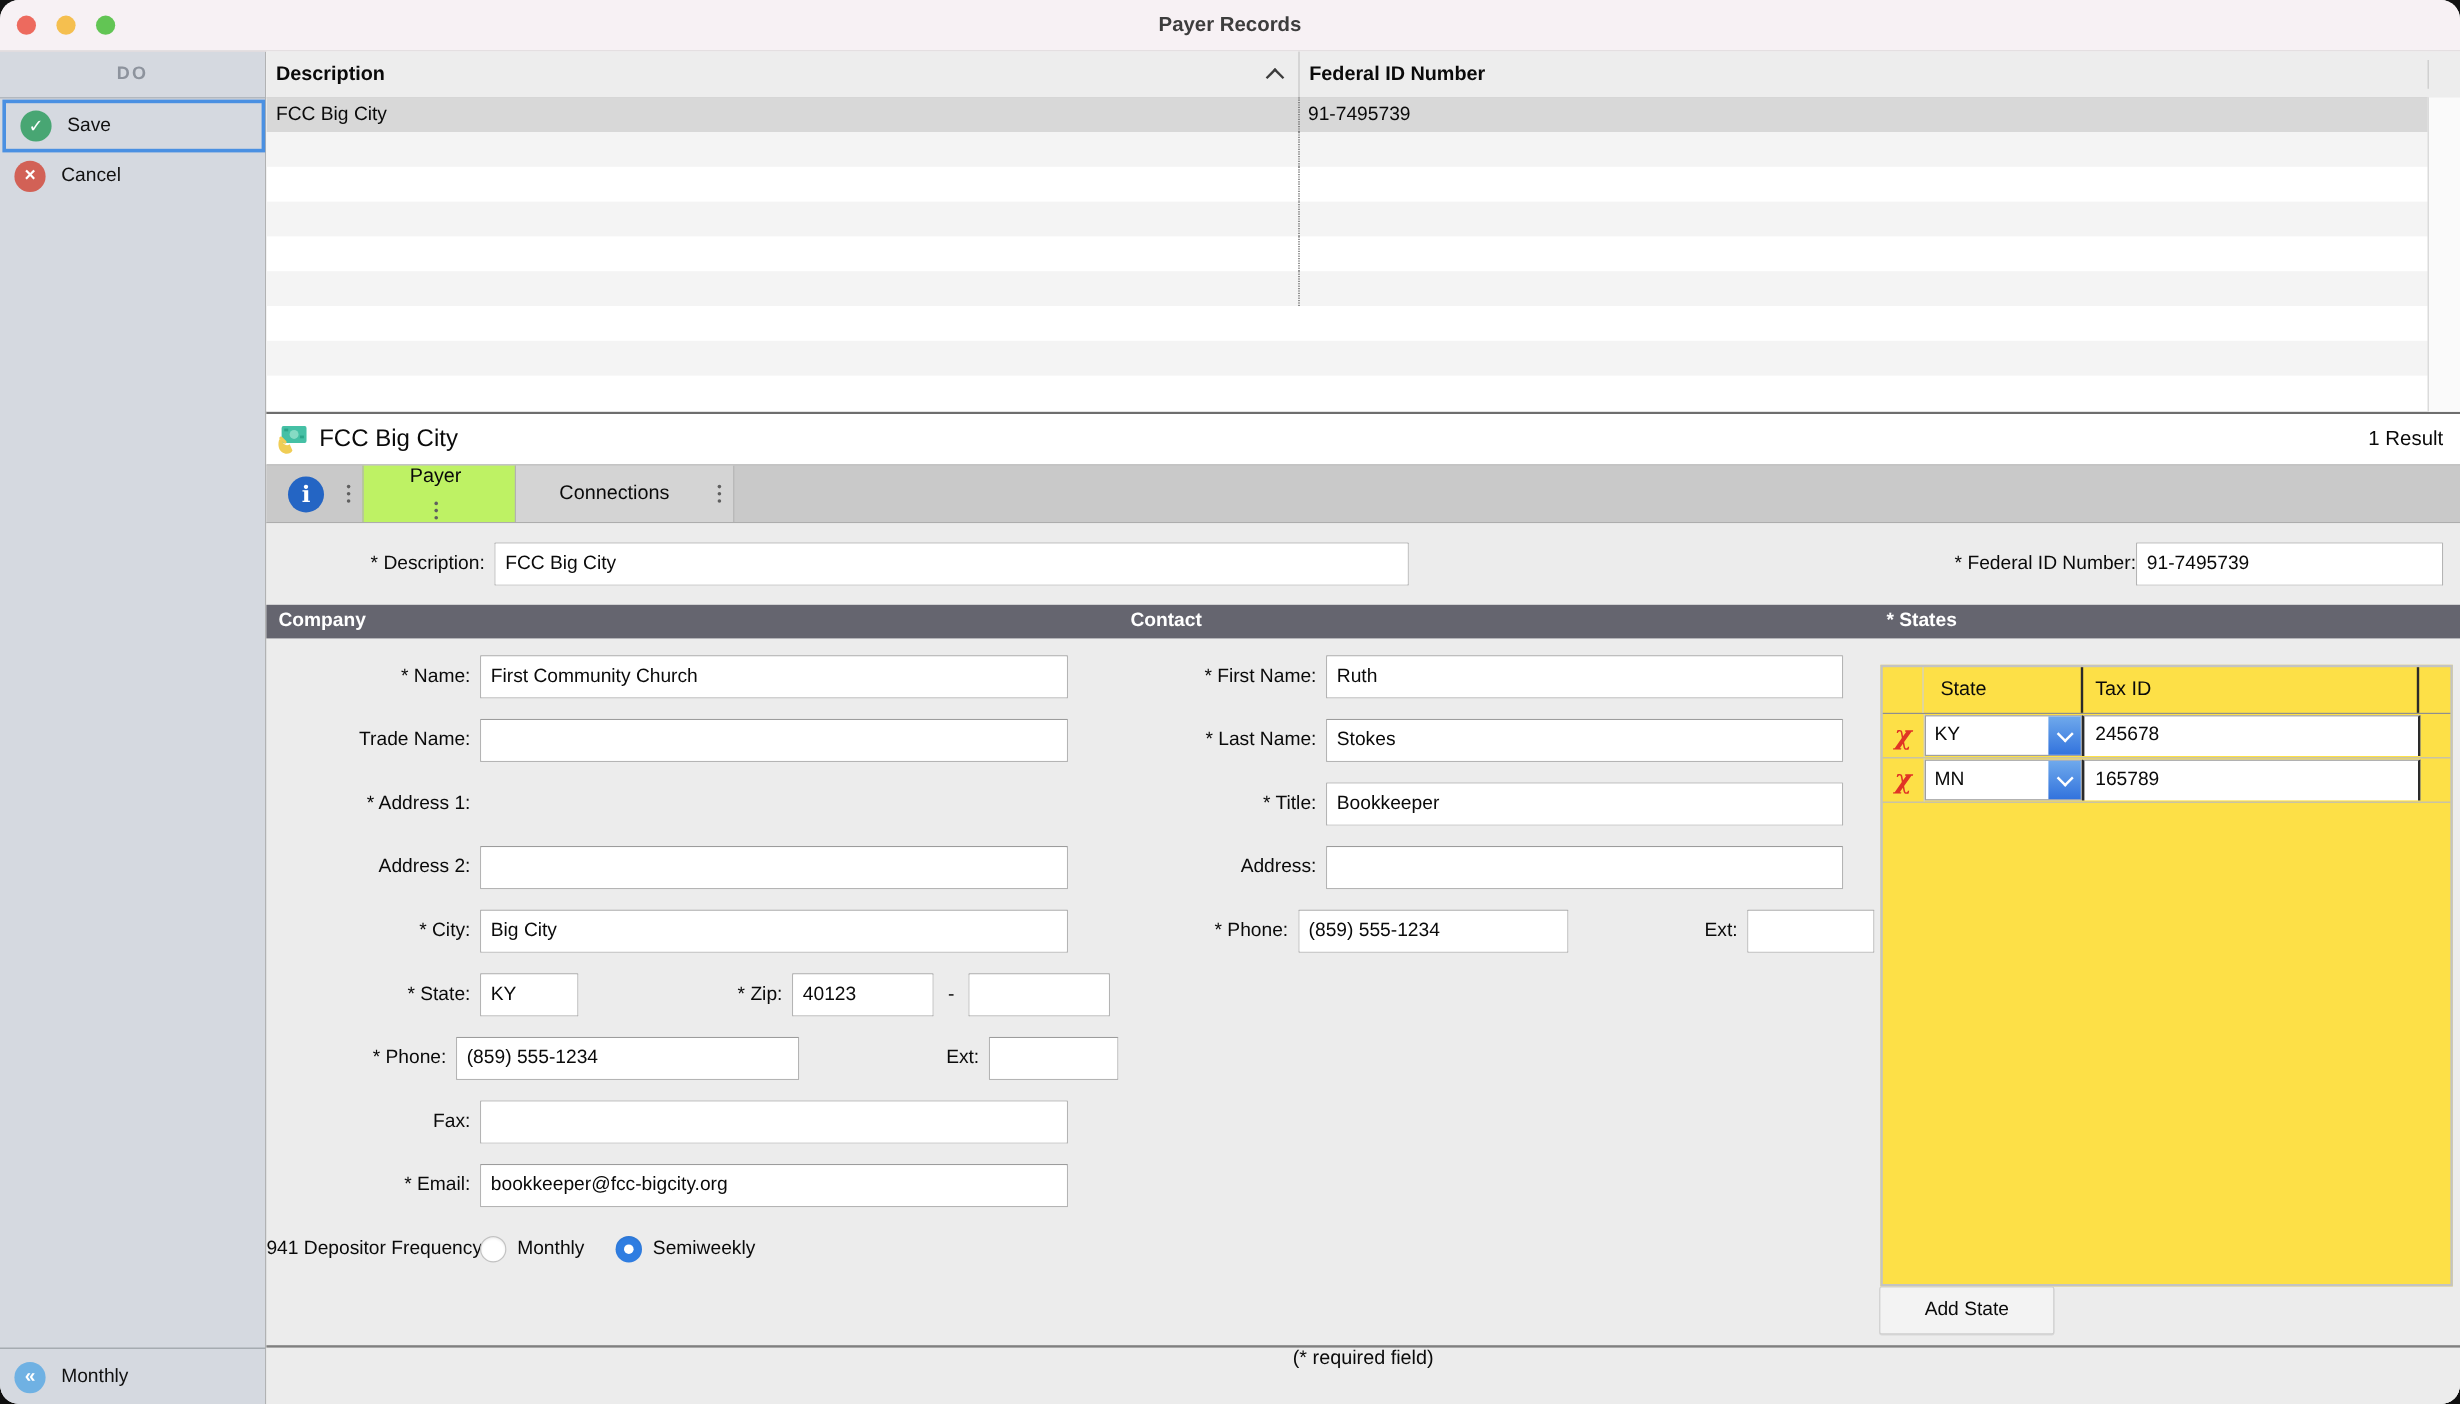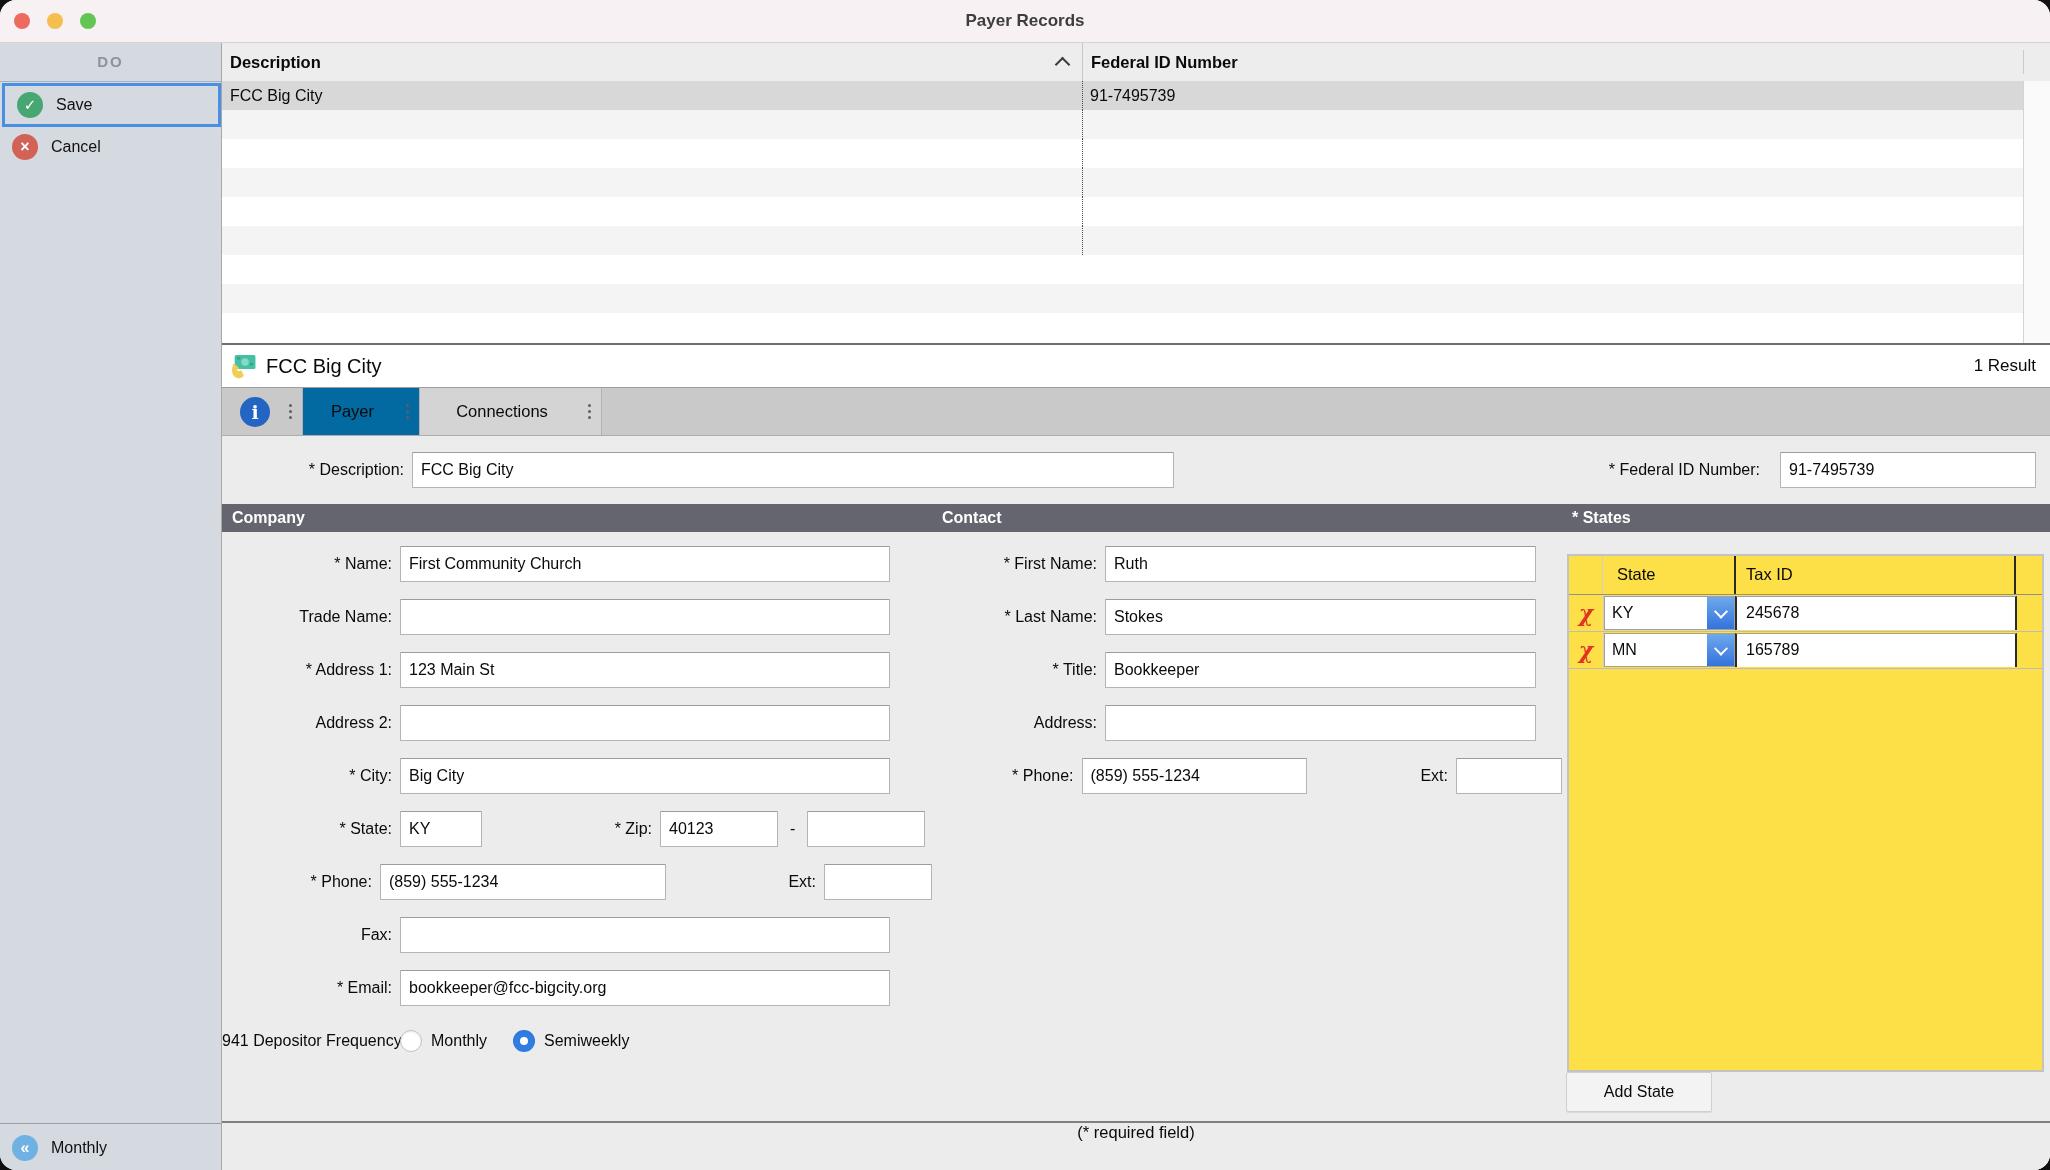--- a/index.html
+++ b/index.html
@@ -66,27 +66,27 @@
   .result-count { margin-left:auto; font-size:17px; color:#0a0a0a; }
   
   .tabbar { height:47px; background:#c9c9c9; display:flex; border-bottom:1px solid #adadad; }
   .tab-seg { display:flex; align-items:center; box-sizing:border-box; }
   .seg-info { width:80px; justify-content:space-between; padding:0 6px 0 18px; }
   .info-circle { width:30px; height:30px; border-radius:50%; background:#2465c4; color:#fff; display:flex; align-items:center; justify-content:center; font-family:"DejaVu Serif","Liberation Serif",serif; font-weight:700; font-size:19px; }
   .dots { display:flex; flex-direction:column; gap:3px; padding:2px 4px; }
   .dots i { width:3px; height:3px; border-radius:50%; background:#5f5f5f; display:block; }
   .tab { font-size:16.5px; color:#0a0a0a; justify-content:space-between; padding:0 6px 0 0; }
   .tab .tab-label { flex:1; text-align:center; }
-  .tab-payer { width:118px; background:#0369a1; border-left:1px solid #b2b2b2; border-right:1px solid #b2b2b2; margin-bottom:-1px; height:47px; }
+  .tab-payer { width:128px; background:#bef264; border-left:1px solid #b2b2b2; border-right:1px solid #b2b2b2; margin-bottom:-1px; height:47px;flex-direction:column; }
   .tab-connections { width:182px; background:#d4d4d4; border-right:1px solid #b2b2b2; }
   
   .desc-row { height:68px; display:flex; align-items:center; background:#ececec; }
   .flabel { text-align:right; font-size:16px; color:#0a0a0a; white-space:nowrap; }
   .lbl-desc { width:170px; margin-right:8px;padding-left:12px; }
-  .lbl-fid { margin-left:auto; margin-right:20px; }
+  .lbl-fid { margin-left:auto; margin-right:0; }
   input.tfield {
     height:36px; border:1px solid #b4b4b4; border-top-color:#9c9c9c; background:#fff; font-size:16px;
     padding:0 8px; box-sizing:border-box; font-family:inherit; color:#0a0a0a; border-radius:1px;
   }
   .inp-desc { width:762px; }
   .inp-fid { width:256px; margin-right:14px; }
   
   .section-bar { height:28px; background:#65656f; display:flex; }
   .section-bar span { color:#fff; font-weight:700; font-size:16px; line-height:28px; padding-left:10px; box-sizing:border-box; display:block; }
   .sec-company { width:710px; } .sec-contact { width:630px; } .sec-states { flex:1; }
@@ -284,21 +284,20 @@
           <div class="frow">
             <span class="flabel">* Name:</span>
             <input class="tfield w490" value="First Community Church" style="">
           </div>
           <div class="frow">
             <span class="flabel">Trade Name:</span>
             <input class="tfield w490" value="" style="">
           </div>
           <div class="frow">
             <span class="flabel">* Address 1:</span>
-            <input class="tfield w490" value="123 Main St" style="">
           </div>
           <div class="frow">
             <span class="flabel">Address 2:</span>
             <input class="tfield w490" value="" style="">
           </div>
           <div class="frow">
             <span class="flabel">* City:</span>
             <input class="tfield w490" value="Big City" style="">
           </div>
           <div class="frow">

